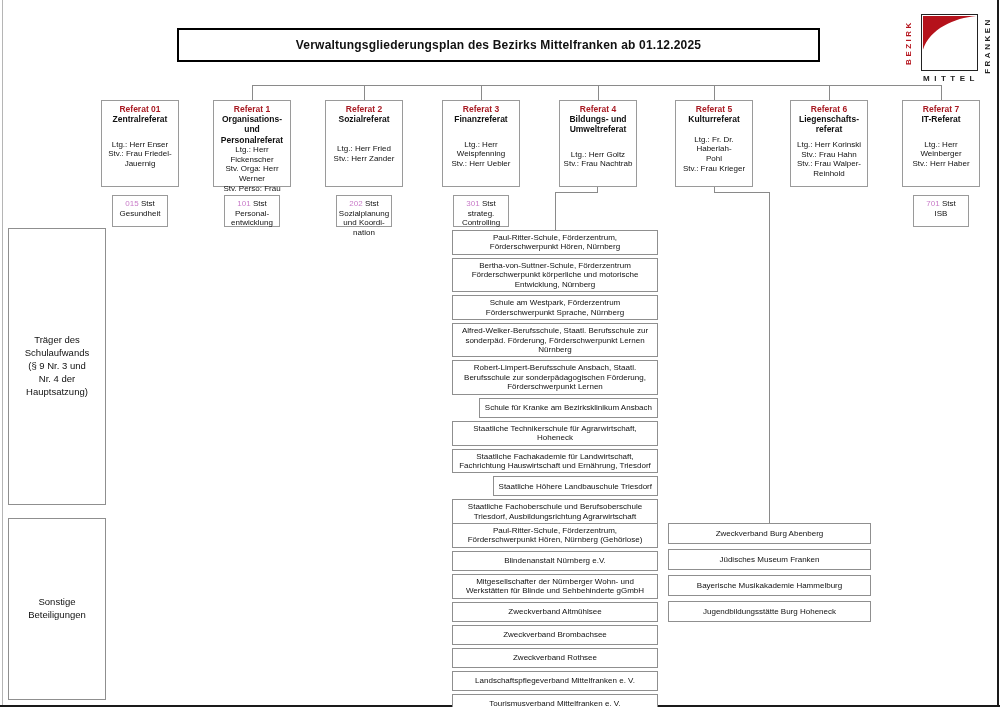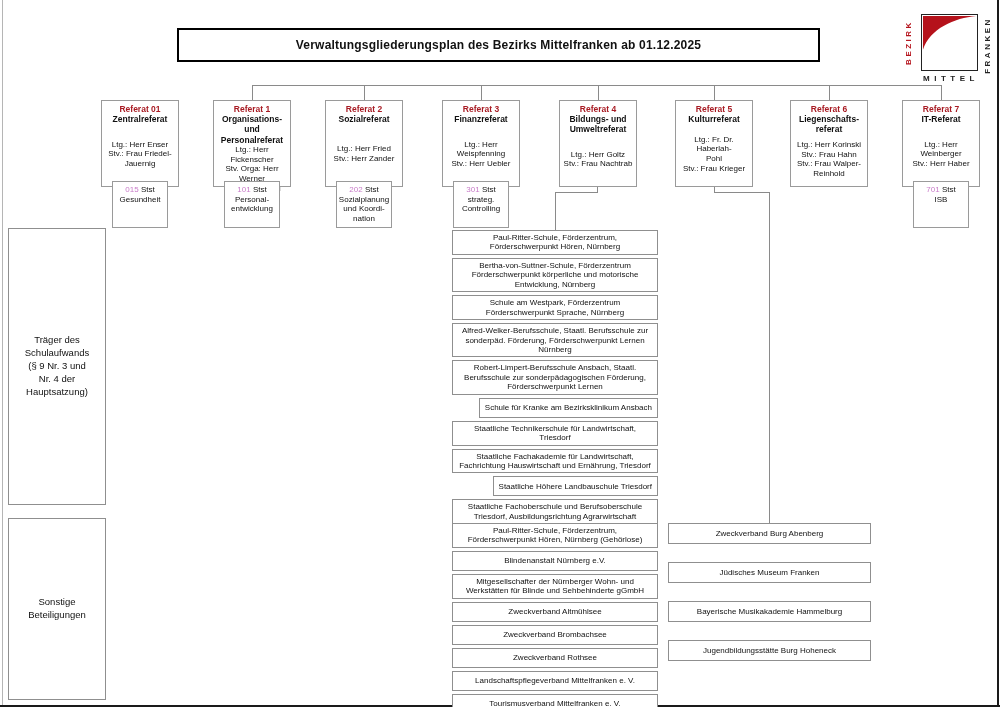--- a/index.html
+++ b/index.html
@@ -55,21 +55,21 @@
   .referat-box:nth-of-type(5){left:559px;} .referat-box:nth-of-type(6){left:675px;}
   .referat-box:nth-of-type(7){left:790px;} .referat-box:nth-of-type(8){left:902px;}
   .referat-id   { font-size:8.5px; font-weight:bold; color:#a81b23; line-height:1.2; }
   .referat-name { font-size:8.5px; font-weight:bold; color:#111; white-space:pre-line; line-height:1.2; }
   .referat-staff{ flex:1; display:flex; align-items:center; justify-content:center;
     font-size:8px; white-space:pre-line; line-height:1.22; }
 
   
   .stst-row { position:absolute; left:0; top:0; width:1000px; height:0; }
   .stst-box {
-    position:absolute; top:181px; width:56px; height:47px;
+    position:absolute; top:195px; width:56px; height:32px;
     border:1px solid #9a9a9a; box-sizing:border-box; background:#fff;
     text-align:center; font-size:8px; line-height:1.2; padding-top:3px;
   }
   .stst-box:nth-of-type(1){left:112px;} .stst-box:nth-of-type(2){left:224px;}
   .stst-box:nth-of-type(3){left:336px;} .stst-box:nth-of-type(4){left:453px;}
   .stst-box:nth-of-type(5){left:913px;}
   .stst-num  { color:#c87bc8; }
   .stst-rest { white-space:pre-line; }
 
   
@@ -79,21 +79,21 @@
     display:flex; align-items:center; justify-content:center;
     text-align:center; font-size:9.5px; white-space:pre-line; line-height:1.35;
   }
   .section-traeger  { top:228px; height:277px; }
   .section-sonstige { top:518px; height:182px; }
 
   
   .list-col { position:absolute; display:flex; flex-direction:column; }
   .col-schools        { left:452px; top:230px; width:206px; gap:3px;align-items:flex-end; }
   .col-sonstige-left  { left:452px; top:523px; width:206px; gap:3px; }
-  .col-sonstige-right { left:668px; top:523px; width:203px; gap:18px; }
+  .col-sonstige-right { left:668px; top:523px; width:203px; gap:5px; }
   .list-box {
     border:1px solid #8f8f8f; box-sizing:border-box; background:#fff;
     min-height:20px; padding:2px 5px;
     display:flex; align-items:center; justify-content:center;
     text-align:center; font-size:8px; line-height:1.18;
   }
   .col-sonstige-right .list-box { min-height:21px; }
 </style>
 </head>
 <body>
@@ -275,21 +275,21 @@
 
       <div class="list-box">
         <span>Robert-Limpert-Berufsschule Ansbach, Staatl. Berufsschule zur sonderpädagogischen Förderung, Förderschwerpunkt Lernen</span>
       </div>
 
       <div class="list-box">
         <span>Schule für Kranke am Bezirksklinikum Ansbach</span>
       </div>
 
       <div class="list-box">
-        <span>Staatliche Technikerschule für Landwirtschaft, Triesdorf</span>
+        <span>Staatliche Technikerschule für Agrarwirtschaft, Hoheneck</span>
       </div>
 
       <div class="list-box">
         <span>Staatliche Fachakademie für Landwirtschaft, Fachrichtung Hauswirtschaft und Ernährung, Triesdorf</span>
       </div>
 
       <div class="list-box">
         <span>Staatliche Höhere Landbauschule Triesdorf</span>
       </div>
 

